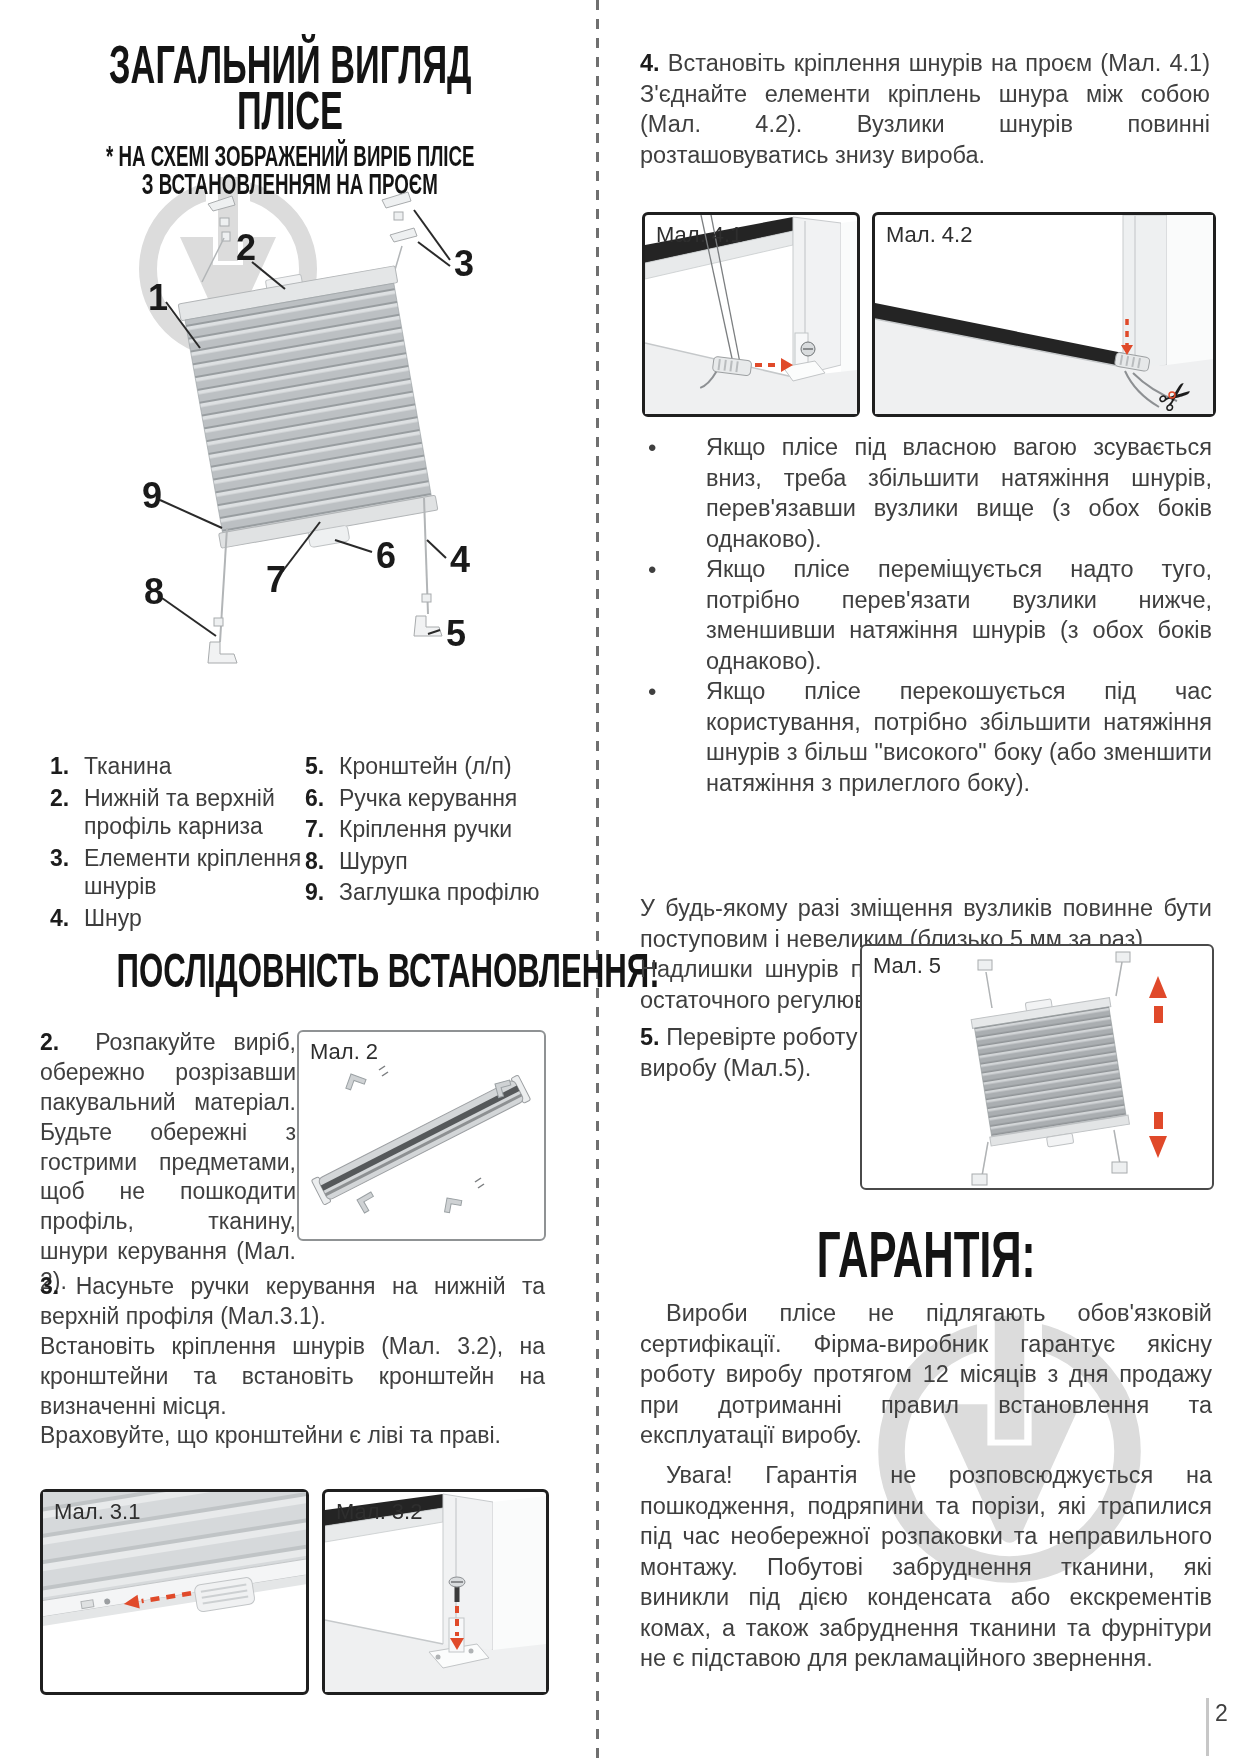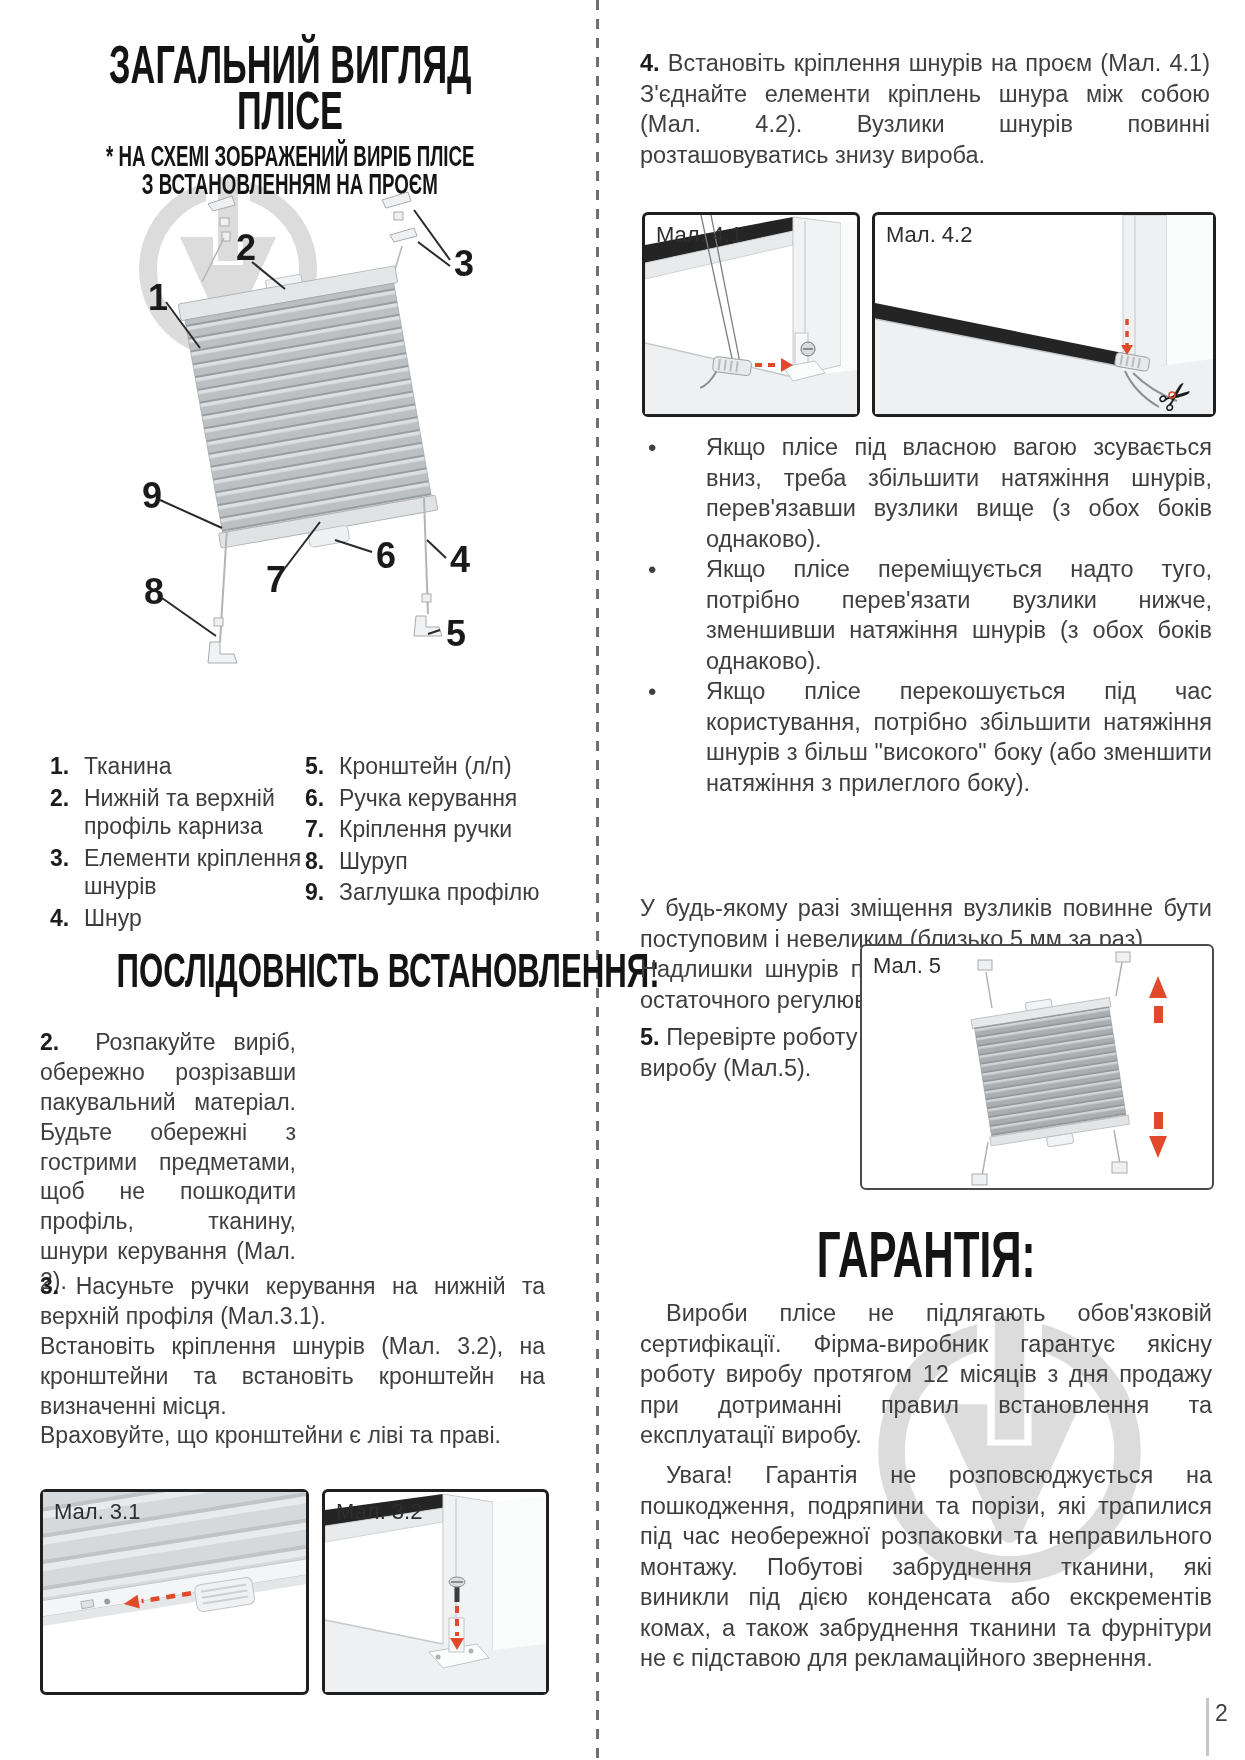--- a/index.html
+++ b/index.html
@@ -171,20 +171,44 @@
       </div>
   </div>
 
   <div class="abs hdr" style="left:40px;top:950px;width:500px;font-size:40px;">
     <span class="cond">ПОСЛІДОВНІСТЬ ВСТАНОВЛЕННЯ:</span>
   </div>
 
   <div class="abs body-txt just" style="left:40px;top:1028px;width:256px;">
     <p><b class="stepnum">2.</b>&nbsp;&nbsp;<span>Розпакуйте виріб, обережно розрізавши пакувальний матеріал. Будьте обережні з гострими предметами, щоб не пошкодити профіль, тканину, шнури керування (Мал. 2).</span></p>
   </div>
+  <div class="fig thin-border" style="left:297px;top:1030px;width:245px;height:207px;">
+    <div class="lbl">Мал. 2</div>
+    <svg width="245" height="207" viewBox="0 0 245 207">
+      <g transform="rotate(-27 122 108)">
+        <rect x="6" y="94" width="8" height="28" rx="2" fill="#eceeef" stroke="#9b9ea1"></rect>
+        <rect x="230" y="94" width="8" height="28" rx="2" fill="#eceeef" stroke="#9b9ea1"></rect>
+        <rect x="12" y="96" width="220" height="24" rx="5" fill="#d3d6d8" stroke="#9b9ea1"></rect>
+        <rect x="12" y="103" width="220" height="6" fill="#55585a"></rect>
+        <rect x="12" y="112" width="220" height="3" fill="#8d9092"></rect>
+      </g>
+      <g fill="#cfd2d4" stroke="#9aa0a3">
+        <path transform="translate(52,42) rotate(20)" d="M0 0 h16 v5 h-11 v10 h-5 z"></path>
+        <path transform="translate(196,52) rotate(-15)" d="M0 0 h15 v5 h-10 v9 h-5 z"></path>
+        <path transform="translate(58,168) rotate(-30)" d="M0 0 h16 v5 h-11 v10 h-5 z"></path>
+        <path transform="translate(148,166) rotate(10)" d="M0 0 h15 v5 h-10 v9 h-5 z"></path>
+      </g>
+      <g stroke="#7b7e80" stroke-width="1.5">
+        <line x1="80" y1="38" x2="86" y2="34"></line>
+          <line x1="83" y1="44" x2="89" y2="40"></line>
+        <line x1="176" y1="150" x2="182" y2="146"></line>
+          <line x1="179" y1="156" x2="185" y2="152"></line>
+      </g>
+    </svg>
+  </div>
 
   <div class="abs body-txt" style="left:40px;top:1272px;width:505px;">
     <p class="just"><b class="stepnum">3.</b> <span>Насуньте ручки керування на нижній та верхній профіля (Мал.3.1).</span></p>
     <p class="just"><span>Встановіть кріплення шнурів (Мал. 3.2), на кронштейни та встановіть кронштейн на визначенні місця.</span></p>
     <p><span>Враховуйте, що кронштейни є ліві та праві.</span></p>
   </div>
 
   <div class="fig dark-border" style="left:40px;top:1489px;width:263px;height:200px;">
     <div class="lbl">Мал. 3.1</div>
     <svg width="263" height="200" viewBox="0 0 263 200">

